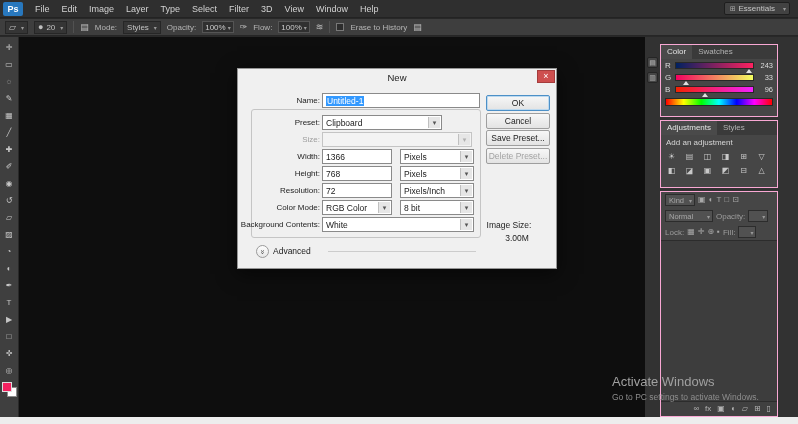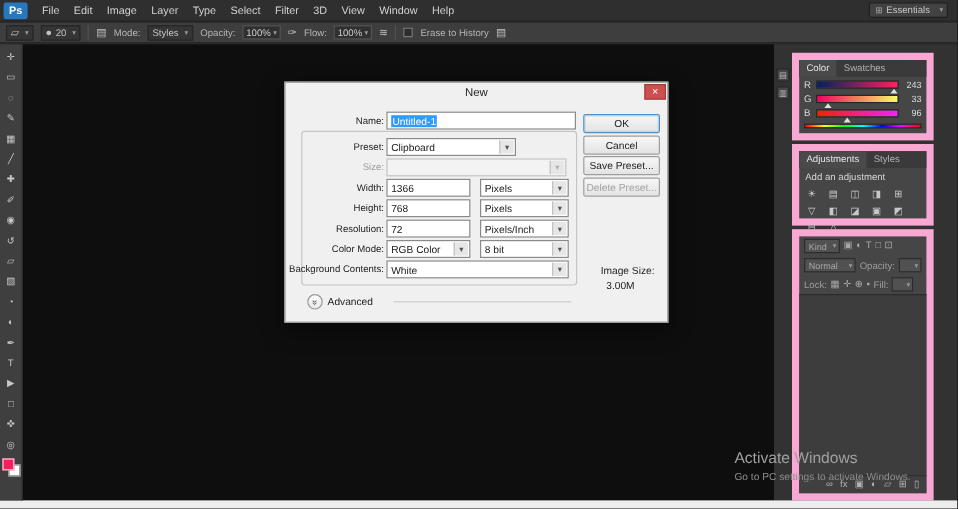--- a/index.html
+++ b/index.html
@@ -31,21 +31,21 @@
   .fg { position:absolute; left:0; top:0; width:10px; height:10px; border:1px solid #ddd; z-index:2; }
   .bgsw { position:absolute; right:0; bottom:0; width:10px; height:10px; border:1px solid #8a8a8a; background:#fff; }
 
   
   .canvas { position:absolute; left:19px; top:37px; width:626px; height:380px; background:#0e0e0e; }
 
   
   .dock { position:absolute; left:645px; top:37px; width:153px; height:380px; background:#323232; }
   .collapsed { position:absolute; left:1px; top:20px; width:13px; display:flex; flex-direction:column; gap:4px; align-items:center; }
   .cicon { width:11px; height:11px; background:#454545; border:1px solid #252525; color:#bbb; font-size:7px; display:flex; align-items:center; justify-content:center; border-radius:2px; }
-  .panel { position:absolute; left:15px; width:118px; background:#464646; border:6px solid #f9a8d4; display:flex; flex-direction:column; }
+  .panel { position:absolute; left:15px; width:118px; background:#464646; border:1px solid #f9a8d4; display:flex; flex-direction:column; }
   .tabbar { height:14px; background:#3a3a3a; display:flex; flex-shrink:0; }
   .tab { padding:0 6px; line-height:14px; font-size:8px; color:#b1b1b1; white-space:nowrap; }
   .tab.active { background:#4a4a4a; color:#e3e3e3; }
 
   
   .crow { display:flex; align-items:center; gap:3px; padding:2px 4px 1px 4px; }
   .clabel { width:7px; color:#dcdcdc; font-size:8px; }
   .ctrack { flex:1; height:7px; border:1px solid #282828; position:relative; }
   .cthumb { position:absolute; top:6px; width:0; height:0; border-left:3px solid transparent; border-right:3px solid transparent; border-bottom:4px solid #e0e0e0; margin-left:-3px; }
   .cval { width:16px; text-align:right; color:#dcdcdc; font-size:7.5px; }
@@ -78,21 +78,21 @@
   .ddd.dis::after { color:#b0b0b0; }
   .dbtn { position:absolute; left:248px; width:64px; height:16px; background:linear-gradient(#f7f7f7,#e3e3e3); border:1px solid #9e9e9e; border-radius:2px; display:flex; align-items:center; justify-content:center; font-size:8.5px; color:#222; cursor:default; }
   .dbtn.primary { border-color:#4d90c7; box-shadow:0 0 0 1px #bcd9ef inset; }
   .dbtn.dis { color:#a3a3a3; }
   .groupbox { position:absolute; left:13px; top:40px; width:230px; height:129px; border:1px solid #c5c5c5; border-radius:3px; }
   .selected-text { background:#3399ff; color:#fff; padding:0 1px; }
   .advanced-btn { position:absolute; left:18px; top:176px; width:13px; height:13px; border:1px solid #9a9a9a; border-radius:7px; background:linear-gradient(#fdfdfd,#e7e7e7); display:flex; align-items:center; justify-content:center; color:#444; }
   .advanced-btn::after { content:"»"; font-size:8px; transform:rotate(90deg); display:block; line-height:1; }
   .adv-label { position:absolute; left:35px; top:177px; font-size:8.5px; color:#222; }
   .adv-line { position:absolute; left:90px; top:182px; width:148px; height:1px; background:#cccccc; }
-  .imgsize-label { position:absolute; left:248px; top:151px; width:74px; text-align:center; font-size:8.5px; color:#222; }
+  .imgsize-label { position:absolute; left:234px; top:151px; width:74px; text-align:center; font-size:8.5px; color:#222; }
   .imgsize-val { position:absolute; left:242px; top:164px; width:74px; text-align:center; font-size:8.5px; color:#222; }
 
   
   .wm { position:absolute; left:612px; top:374px; z-index:50; }
   .wm-title { font-size:13px; color:#a0a0a0; }
   .wm-sub { font-size:8.5px; color:#8d8d8d; margin-top:3px; }
   .bottomstrip { position:absolute; left:0; top:417px; width:798px; height:7px; background:#ededed; z-index:3; }
 </style>
 </head>
 <body>
@@ -275,21 +275,21 @@
     <div class="dclose">×</div>
 
     <div class="dlabel" style="top:24px;">Name:</div>
     <div class="dinput" style="left:84px;top:24px;width:158px;">
       <span class="selected-text">Untitled-1</span>
     </div>
 
     <div class="groupbox"></div>
 
     <div class="dlabel" style="top:46px;">Preset:</div>
-    <div class="ddd" style="left:84px;top:46px;width:108px;">Clipboard</div>
+    <div class="ddd" style="left:84px;top:46px;width:120px;">Clipboard</div>
 
     <div class="dlabel dis" style="top:63px;">Size:</div>
     <div class="ddd dis" style="left:84px;top:63px;width:150px;"></div>
 
     <div class="dlabel" style="top:80px;">Width:</div>
     <div class="dinput" style="left:84px;top:80px;width:70px;">1366</div>
     <div class="ddd" style="left:162px;top:80px;width:74px;">Pixels</div>
 
     <div class="dlabel" style="top:97px;">Height:</div>
     <div class="dinput" style="left:84px;top:97px;width:70px;">768</div>

